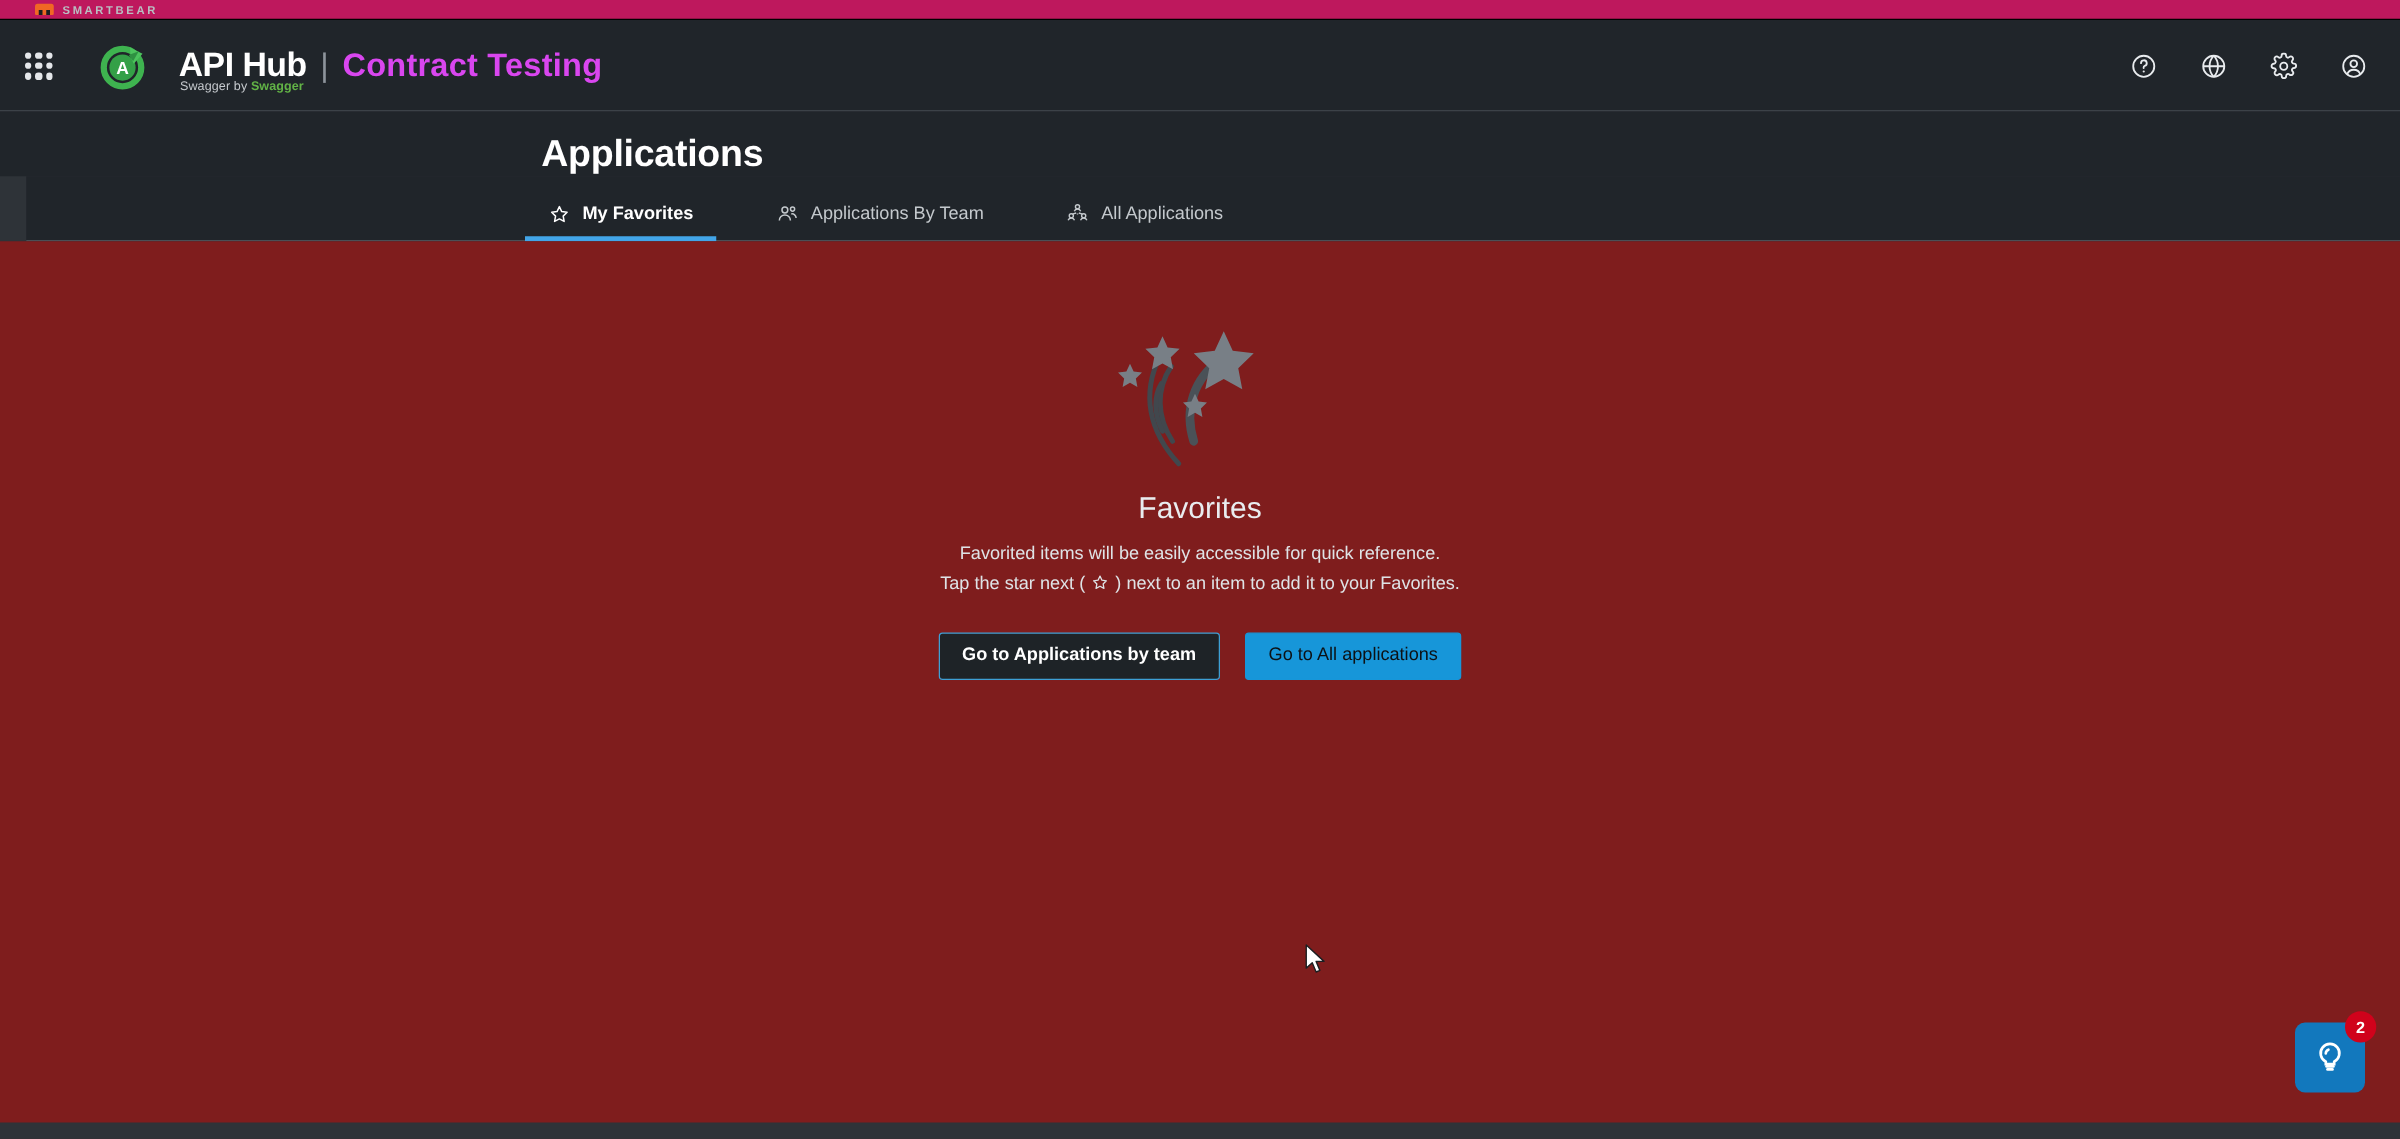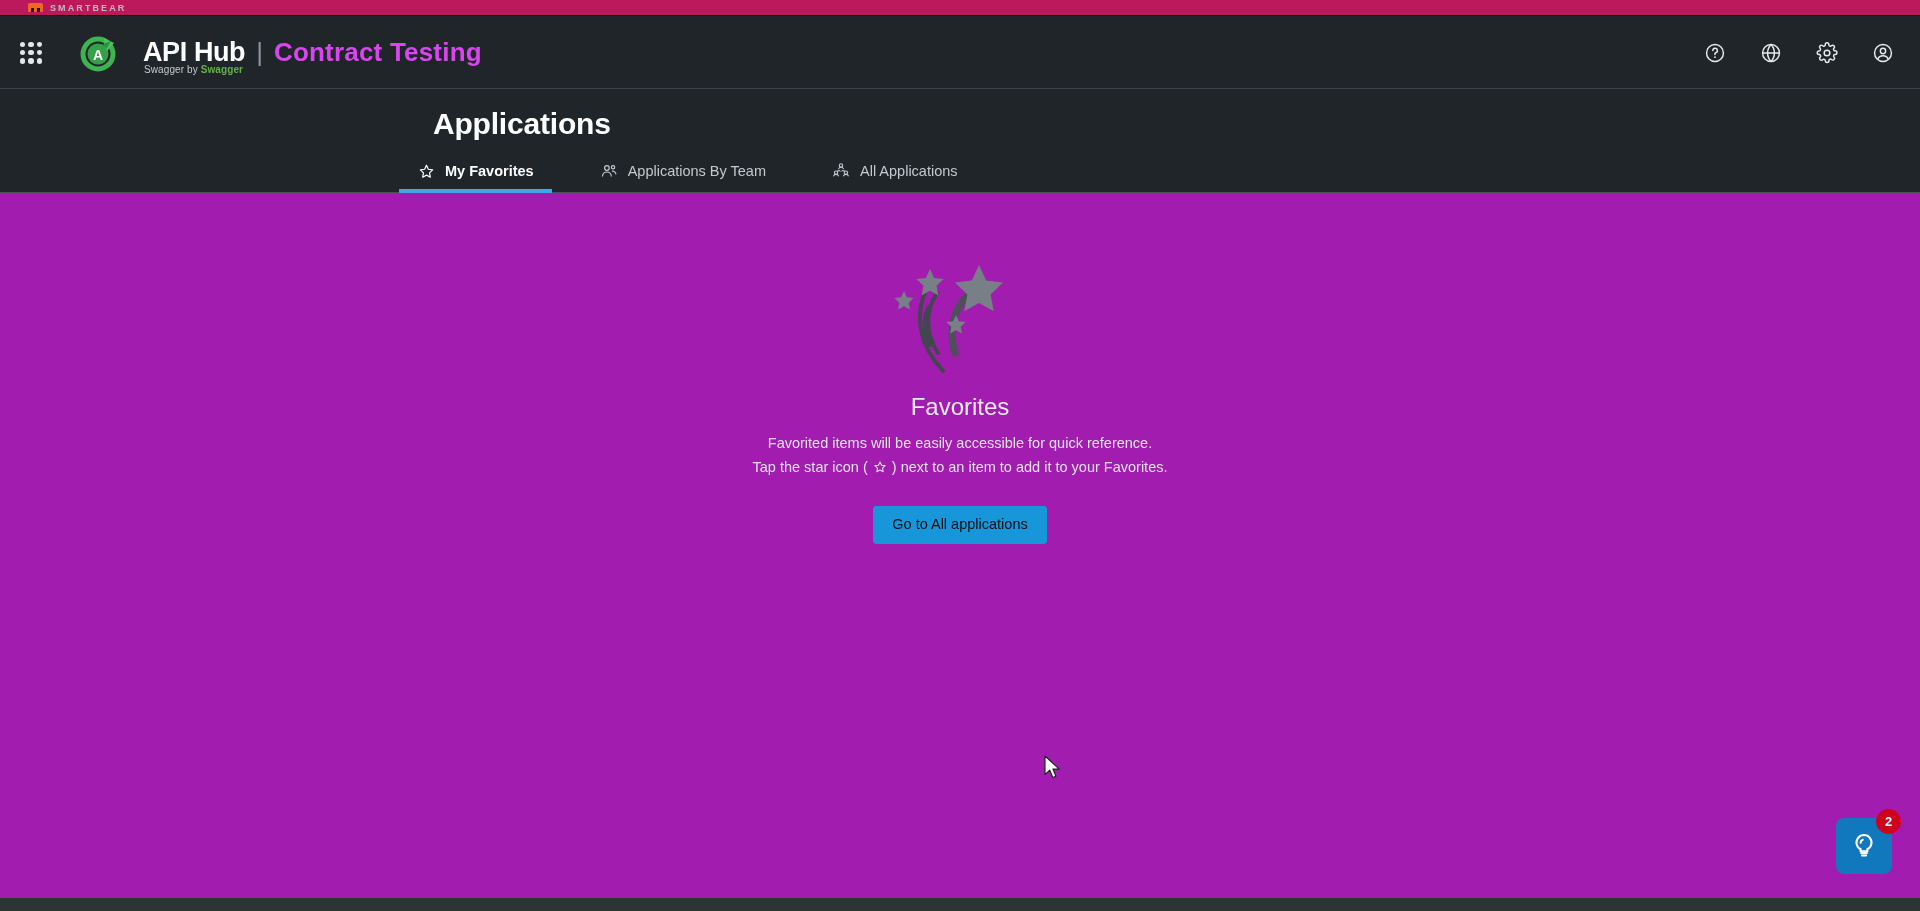--- a/index.html
+++ b/index.html
@@ -159,20 +159,21 @@
 
   
   .tabbar {
     background: #20252a;
     display: flex;
     align-items: flex-end;
     padding-left: 399px;
     height: 52px;
     border-bottom: 1px solid #4a5056;
     position: relative;
+    margin-left: 21px;
   }
   .tab {
     display: flex;
     align-items: center;
     gap: 10px;
     height: 42px;
     padding: 0 18px;
     color: #c4c9cd;
     font-size: 14.5px;
     cursor: pointer;
@@ -192,21 +193,21 @@
   .tab-ico {
     display: flex;
     align-items: center;
     justify-content: center;
     width: 18px; height: 18px;
     flex: none;
   }
 
   
   .main {
-    background: #a21caf;
+    background: #7f1d1d;
     height: calc(911px - 16px - 73px - 65px - 52px);
     position: relative;
   }
   .empty {
     position: absolute;
     left: 0; right: 0;
     top: 56px;
     display: flex;
     flex-direction: column;
     align-items: center;
@@ -433,26 +434,27 @@
           <path d="M71 66 l2.9 6.2 6.7 .8 -4.9 4.8 1.2 6.7 -5.9 -3.3 -5.9 3.3 1.2 -6.7 -4.9 -4.8 6.7 -.8 z"></path>
         </g>
       </svg>
     </div>
 
     <div class="empty-title">Favorites</div>
 
     <div class="empty-line">Favorited items will be easily accessible for quick reference.</div>
 
     <div class="empty-line second">
-      <span>Tap the star icon ( </span><span class="inline-star"><svg width="14" height="14" viewBox="0 0 24 24" fill="none" stroke="#dfe3e6" stroke-width="1.8" stroke-linejoin="round">
+      <span>Tap the star next ( </span><span class="inline-star"><svg width="14" height="14" viewBox="0 0 24 24" fill="none" stroke="#dfe3e6" stroke-width="1.8" stroke-linejoin="round">
             <path d="M12 3.2l2.65 5.65 6.05.8-4.4 4.3 1.1 6.05L12 17.1l-5.4 2.9 1.1-6.05-4.4-4.3 6.05-.8z"></path>
           </svg></span><span> ) next to an item to add it to your Favorites.</span>
     </div>
 
     <div class="btn-row">
+      <button class="btn btn-outline">Go to Applications by team</button>
       <button class="btn btn-primary">Go to All applications</button>
     </div>
   </div>
 
   <div class="cursor">
     <svg width="20" height="26" viewBox="0 0 20 26">
       <path d="M2 1 L2 19.5 L6.8 15.2 L9.9 22.6 L12.9 21.3 L9.9 14.1 L16.2 14.1 Z" fill="#ffffff" stroke="#1b1f22" stroke-width="1.1" stroke-linejoin="round"></path>
     </svg>
   </div>
 

